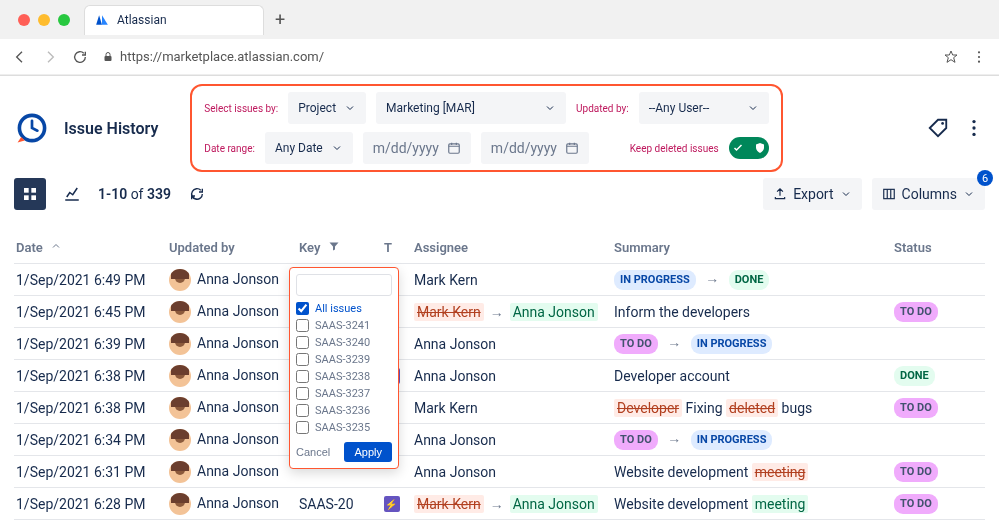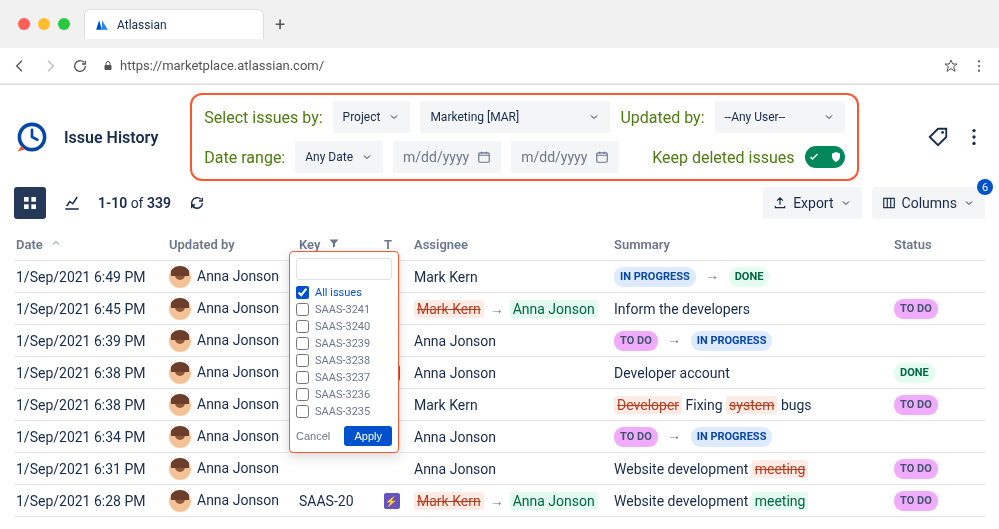--- a/index.html
+++ b/index.html
@@ -1,58 +1,58 @@
 <!DOCTYPE html>
 <html><head>
 <meta charset="utf-8">
 <style>
   * { box-sizing: border-box; margin: 0; padding: 0; }
   body { font-family: -apple-system, BlinkMacSystemFont, "Segoe UI", Roboto, sans-serif; font-size: 14px; color: #172B4D; background: #fff; width: 999px; }
 
   
   .chrome-top { background: #f1f1f1; border-bottom: 1px solid #ddd; }
-  .tab-strip { display: flex; align-items: center; height: 48px; padding-left: 8px; gap: 4px; border-radius: 7px; }
+  .tab-strip { display: flex; align-items: center; height: 39px; padding-left: 8px; gap: 4px; border-radius: 7px; }
   .traffic { display: flex; gap: 8px; padding: 0 10px; }
   .dot { width: 12px; height: 12px; border-radius: 50%; }
   .red { background: #ff5f57; } .yellow { background: #febc2e; } .green { background: #28c840; }
   .tab { background: #fff; border: 1px solid #ddd; border-bottom: none; border-radius: 6px 6px 0 0; height: 30px; display: flex; align-items: center; padding: 0 10px; gap: 8px; font-size: 12px; width: 180px; }
   .tab svg { width: 14px; height: 14px; }
   .newtab { width: 24px; height: 24px; display: flex; align-items: center; justify-content: center; color: #555; font-size: 18px; }
   .addr-row { display: flex; align-items: center; height: 36px; padding: 0 12px; gap: 14px; background: #fff; border-bottom: 1px solid #eee; }
   .addr-row svg { width: 16px; height: 16px; color: #555; }
   .addr { display: flex; align-items: center; gap: 6px; font-size: 13px; color: #555; }
   .addr .lock { width: 12px; height: 12px; }
   .spacer { flex: 1; }
   .right-icons { display: flex; gap: 12px; align-items: center; }
 
   
   .app { padding: 8px 14px 12px; }
   .hdr-row1 { display: flex; align-items: center; gap: 14px; }
   .logo { width: 36px; height: 36px; }
   .title { font-weight: 600; font-size: 16px; }
   .filters-box { border: 2px solid #FF5630; border-radius: 12px; padding: 6px 12px; display: flex; flex-direction: column; gap: 8px; margin-left: 18px; }
   .frow { display: flex; align-items: center; gap: 10px; flex-wrap: wrap; }
-  .label { font-size: 16px; color: #4d7c0f; }
+  .label { font-size: 10px; color: #be185d; }
   .select { background: #f4f5f7; border: none; border-radius: 3px; height: 32px; padding: 0 10px; display: flex; align-items: center; gap: 8px; font-size: 12px; cursor: pointer; }
   .date-input { background: #f4f5f7; border: none; border-radius: 3px; height: 32px; padding: 0 10px; display: flex; align-items: center; gap: 8px; font-size: 14px; color: #6B778C; }
   .toggle { background: #00875A; border-radius: 14px; height: 22px; width: 40px; position: relative; display: inline-flex; align-items: center; padding: 0 3px; color: #fff; justify-content: space-between; }
   .toggle svg { width: 12px; height: 12px; }
   .hdr-actions { margin-left: auto; display: flex; align-items: center; gap: 14px; }
 
   .hdr-row2 { display: flex; align-items: center; gap: 10px; margin-top: 6px; }
   .icon-btn { width: 32px; height: 32px; display: flex; align-items: center; justify-content: center; border-radius: 3px; cursor: pointer; }
   .icon-btn.active { background: #253858; color: #fff; }
   .range-text { font-size: 14px; }
   .range-text b { font-weight: 600; }
   .right-tools { margin-left: auto; display: flex; align-items: center; gap: 10px; position: relative; }
   .tool { background: #f4f5f7; border-radius: 3px; height: 32px; padding: 0 10px; display: flex; align-items: center; gap: 6px; cursor: pointer; }
   .blue-badge { position: absolute; top: -8px; right: -8px; background: #0052CC; color: #fff; border-radius: 10px; font-size: 11px; min-width: 16px; height: 16px; display: flex; align-items: center; justify-content: center; padding: 0 4px; }
 
   
-  .table { margin-top: 10px; }
+  .table { margin-top: 22px; }
   .thead, .trow { display: flex; align-items: center; border-bottom: 1px solid #e4e6ea; min-height: 32px; }
   .thead { color: #6B778C; font-weight: 600; font-size: 13px; }
   .col-date { width: 155px; padding-left: 2px; }
   .col-upd { width: 130px; }
   .col-key { width: 85px; position: relative; }
   .col-t { width: 30px; }
   .col-assn { width: 200px; }
   .col-summ { width: 280px; }
   .col-stat { flex: 1; }
   .sort-up { display: inline-block; margin-left: 4px; }
@@ -68,21 +68,21 @@
 
   .hl-red { background: #ffebe6; color: #b24020; text-decoration: line-through; padding: 1px 3px; border-radius: 2px; }
   .hl-green { background: #e3fcef; color: #006644; padding: 1px 3px; border-radius: 2px; }
 
   .lozenge { display: inline-flex; align-items: center; height: 20px; padding: 0 6px; border-radius: 9px; font-size: 11px; font-weight: 700; }
   .lz-todo { background: #f0abfc; color: #42526e; }
   .lz-prog { background: #deebff; color: #0747a6; }
   .lz-done { background: #e3fcef; color: #006644; }
 
   
-  .popover { position: absolute; top: 14px; left: -10px; width: 110px; background: #fff; border: 1px solid #FF5630; border-radius: 4px; box-shadow: 0 4px 12px rgba(0,0,0,0.15); z-index: 20; padding: 6px; font-weight: 400; color: #172B4D; }
+  .popover { position: absolute; top: 27px; left: -10px; width: 110px; background: #fff; border: 1px solid #FF5630; border-radius: 4px; box-shadow: 0 4px 12px rgba(0,0,0,0.15); z-index: 20; padding: 6px; font-weight: 400; color: #172B4D; }
   .popover input[type=text] { width: 100%; border: 1px solid #dfe1e6; border-radius: 3px; height: 22px; padding: 0 4px; margin-bottom: 4px; font-size: 11px; }
   .pop-item { display: flex; align-items: center; gap: 6px; font-size: 11px; padding: 2px 0; color: #6B778C; }
   .pop-item.checked { color: #0052CC; }
   .pop-item input { accent-color: #0052CC; }
   .pop-footer { display: flex; justify-content: space-between; align-items: center; margin-top: 6px; }
   .pop-footer .cancel { font-size: 11px; color: #6B778C; background: none; border: none; cursor: pointer; }
   .pop-footer .apply { font-size: 11px; background: #0052CC; color: #fff; border: none; border-radius: 3px; padding: 4px 10px; cursor: pointer; }
 
   .chev-svg { width: 12px; height: 12px; }
 </style>
@@ -362,21 +362,21 @@
           <div class="col-assn"><span>Anna Jonson</span></div>
           <div class="col-summ">Developer account</div>
           <div class="col-stat"><span class="lozenge lz-done">DONE</span></div>
         </div>
         <div class="trow">
           <div class="col-date">1/Sep/2021 6:38 PM</div>
           <div class="col-upd"><span class="avatar"></span>Anna Jonson</div>
           <div class="col-key"></div>
           <div class="col-t"></div>
           <div class="col-assn"><span>Mark Kern</span></div>
-          <div class="col-summ"><span class="hl-red">Developer</span> Fixing <span class="hl-red">system</span> bugs</div>
+          <div class="col-summ"><span class="hl-red">Developer</span> Fixing <span class="hl-red">deleted</span> bugs</div>
           <div class="col-stat"><span class="lozenge lz-todo">TO DO</span></div>
         </div>
         <div class="trow">
           <div class="col-date">1/Sep/2021 6:34 PM</div>
           <div class="col-upd"><span class="avatar"></span>Anna Jonson</div>
           <div class="col-key"></div>
           <div class="col-t"></div>
           <div class="col-assn"><span>Anna Jonson</span></div>
           <div class="col-stat"><span class="lozenge lz-todo">TO DO</span> <span class="arrow">→</span> <span class="lozenge lz-prog">IN PROGRESS</span></div>
         </div>

